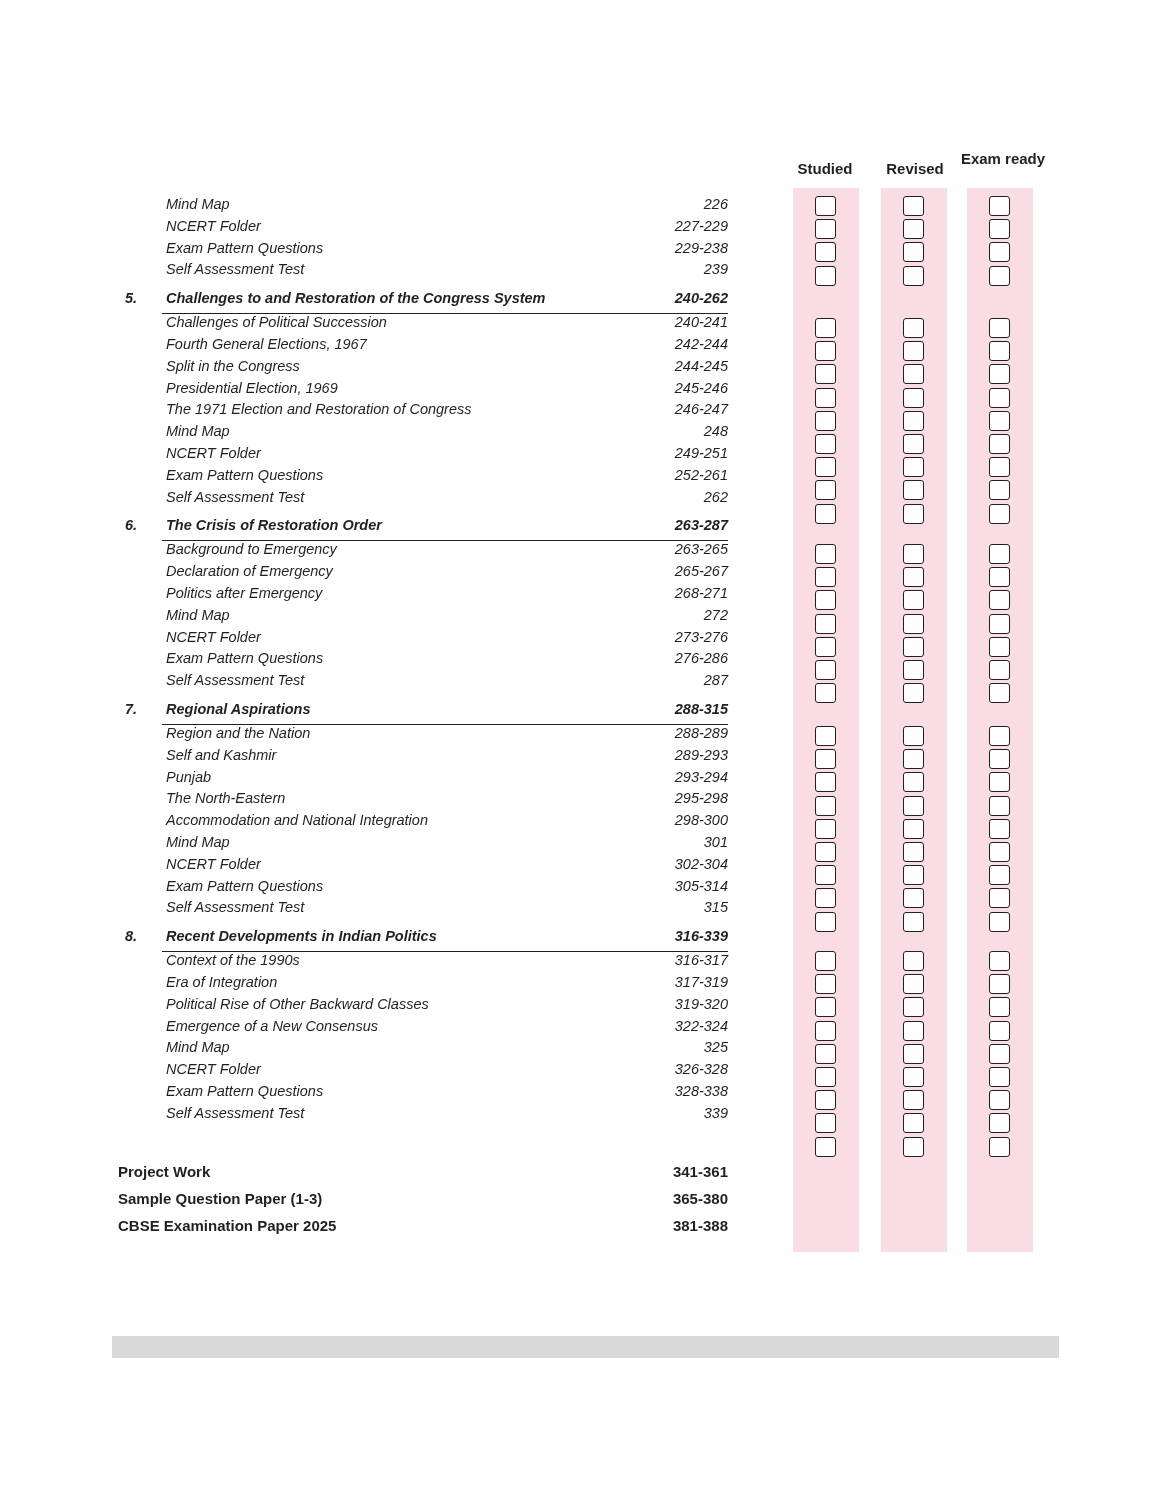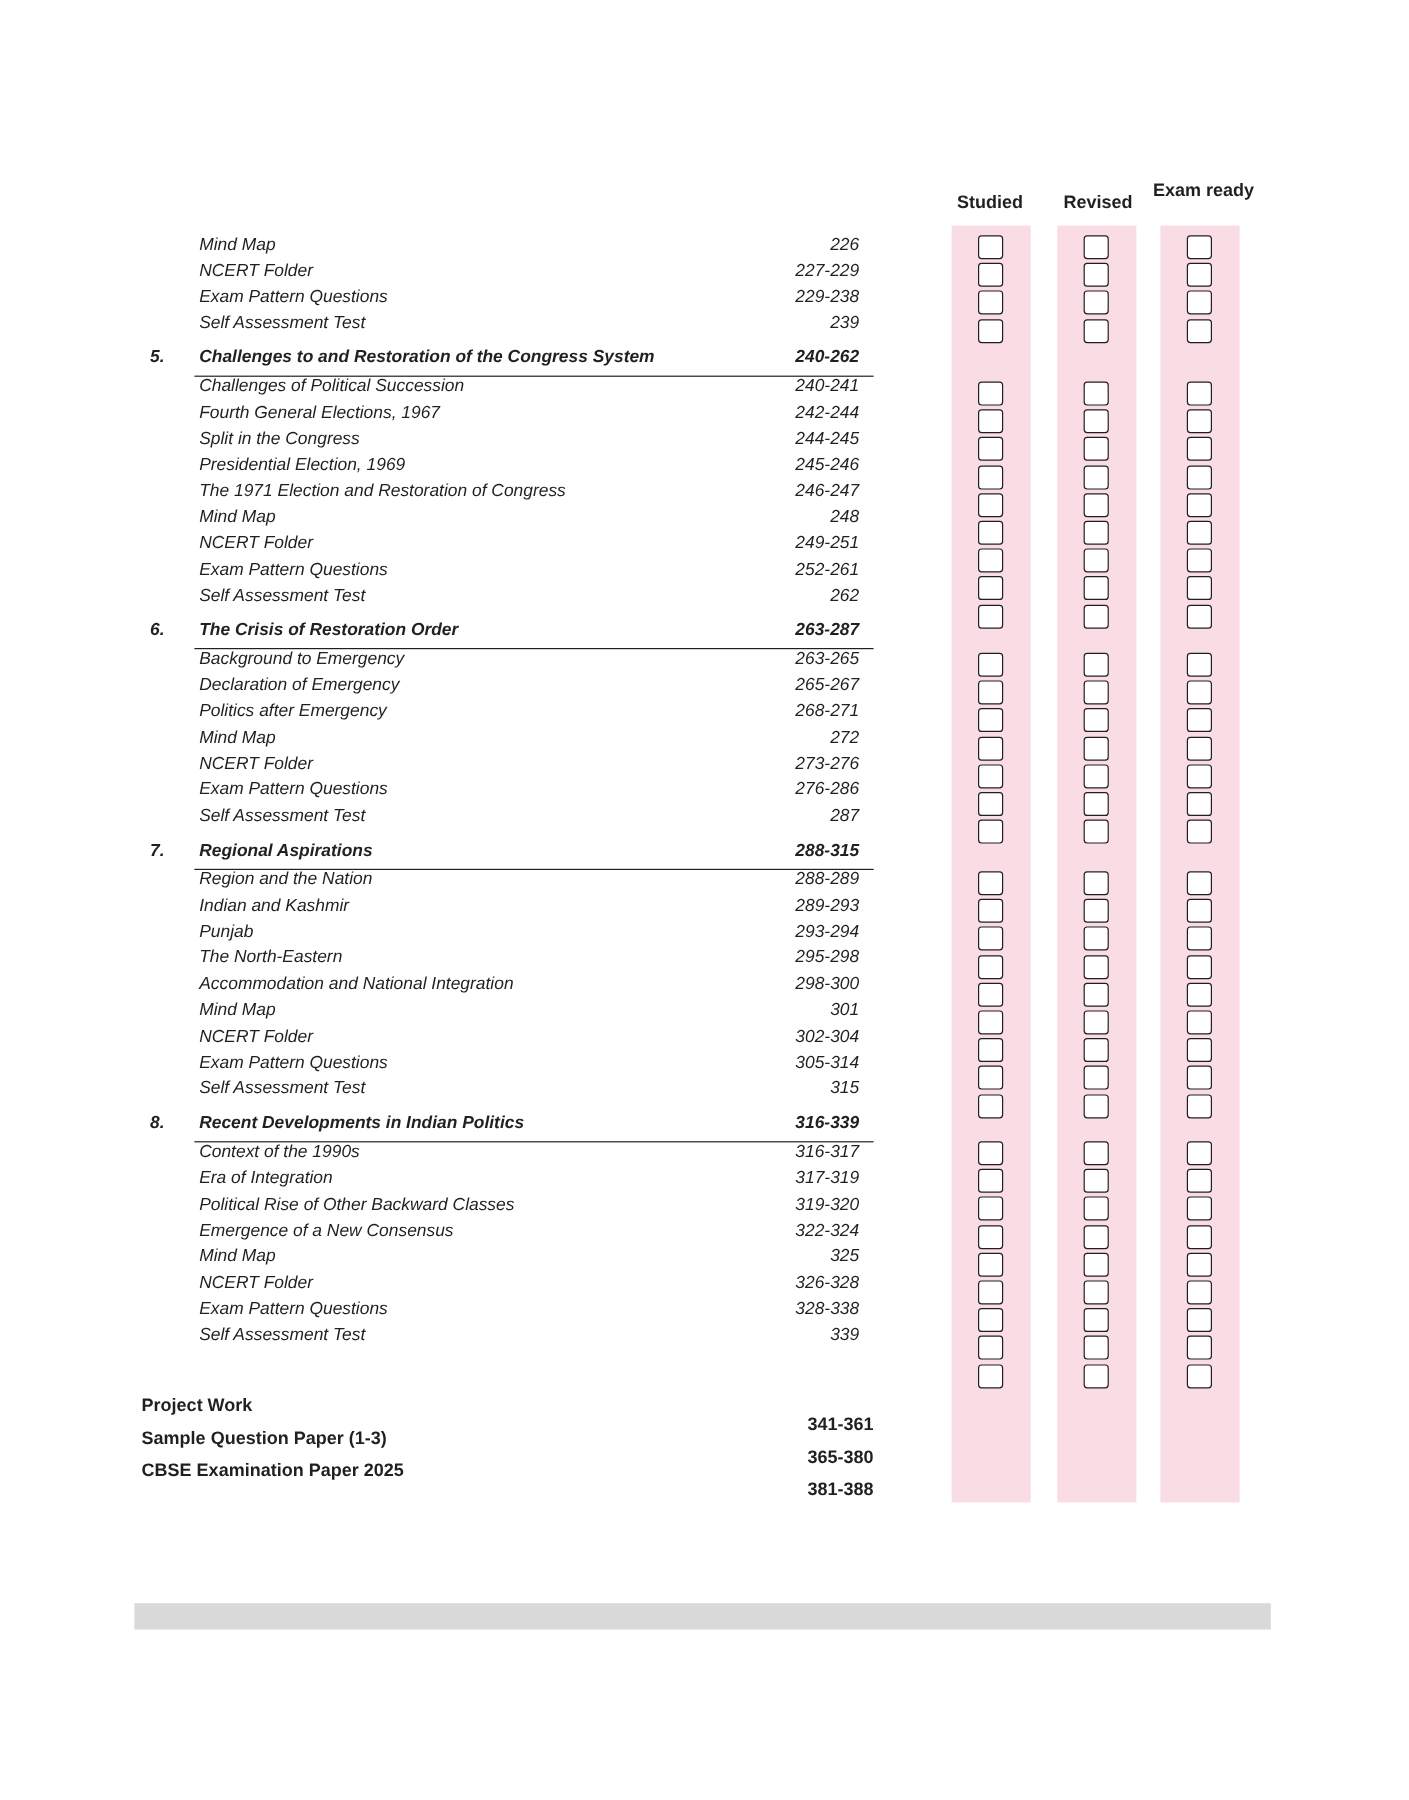--- a/index.html
+++ b/index.html
@@ -78,21 +78,21 @@
     color: #231f20;
   }
   .row .label {
     position: absolute;
     left: 48px;
     top: 0;
     white-space: nowrap;
   }
   .row .pages {
     position: absolute;
-    right: 12px;
+    right: 0;
     top: 0;
     text-align: left;
     white-space: nowrap;
   }
   .row.chapter {
     height: 26px;
     font-weight: bold;
   }
   .row.chapter .num {
     position: absolute;
@@ -123,21 +123,21 @@
     top: 1163px;
     width: 610px;
   }
   .frow {
     position: relative;
     height: 27px;
     font-size: 15px;
     font-weight: bold;
   }
   .frow .label { position: absolute; left: 0; top: 0; }
-  .frow .pages { position: absolute; right: 0; top: 16px; text-align: center; }
+  .frow .pages { position: absolute; right: 0; top: 0; text-align: center; }
 
   
   .bottom-bar {
     position: absolute;
     left: 112px;
     top: 1336px;
     width: 947px;
     height: 22px;
     background: #d9d9d9;
   }
@@ -368,21 +368,21 @@
       <div class="row chapter gap-before">
         <span class="num">7.</span>
         <span class="label">Regional Aspirations</span>
         <span class="pages">288-315</span>
       </div>
       <div class="row">
         <span class="label">Region and the Nation</span>
         <span class="pages">288-289</span>
       </div>
       <div class="row">
-        <span class="label">Indian and Kashmir</span>
+        <span class="label">Self and Kashmir</span>
         <span class="pages">289-293</span>
       </div>
       <div class="row">
         <span class="label">Punjab</span>
         <span class="pages">293-294</span>
       </div>
       <div class="row">
         <span class="label">The North-Eastern</span>
         <span class="pages">295-298</span>
       </div>

